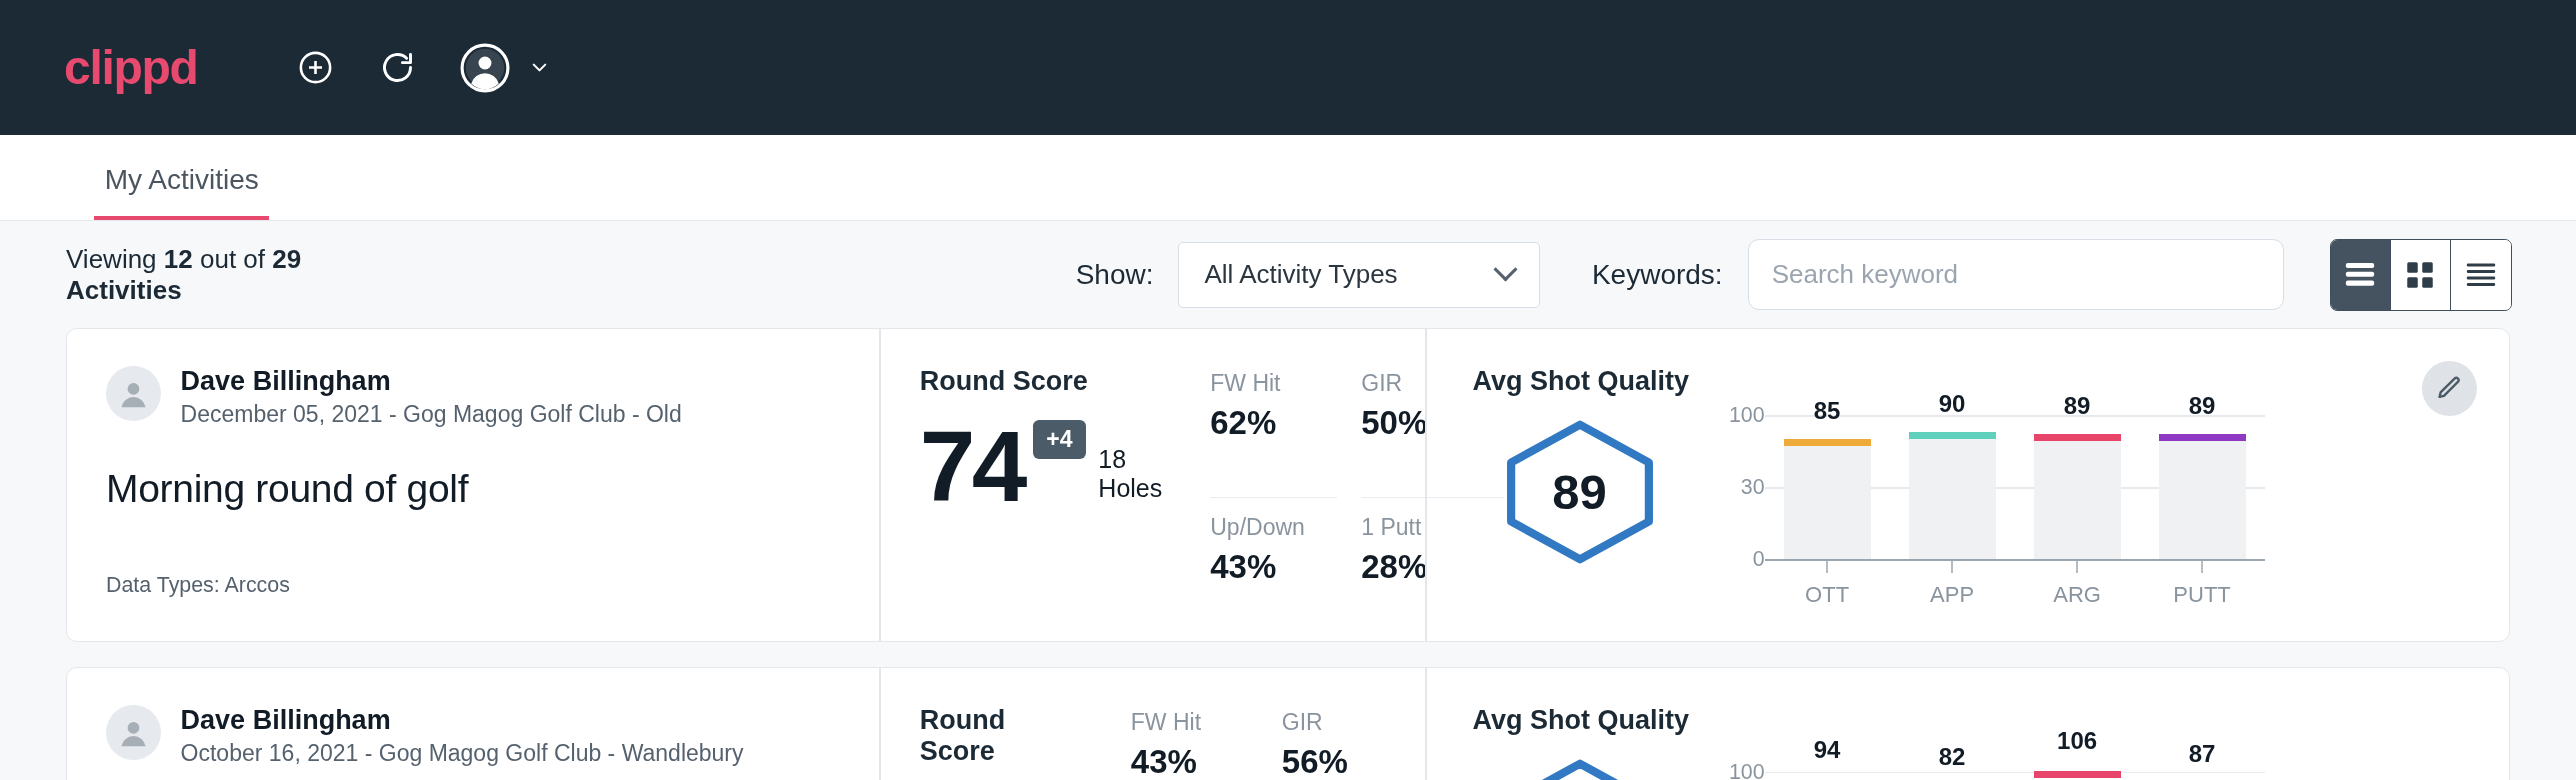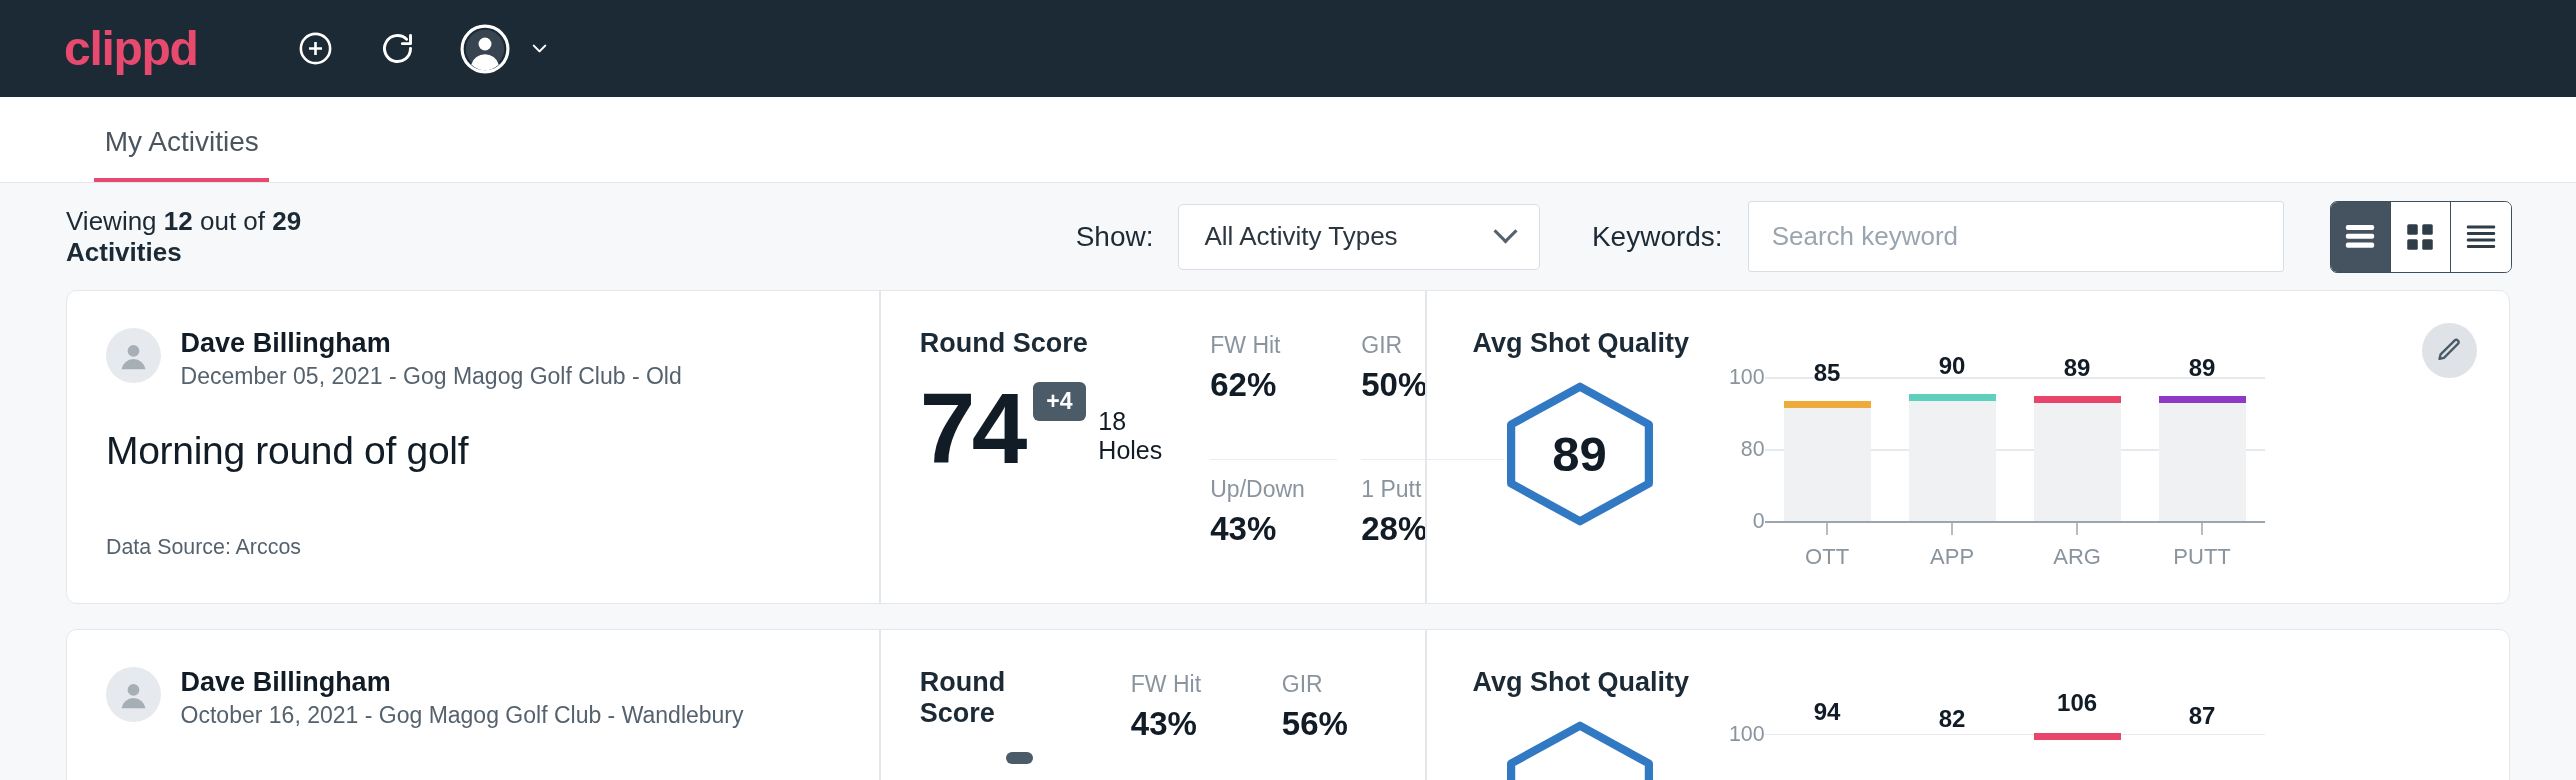--- a/index.html
+++ b/index.html
@@ -5,21 +5,21 @@
   * { box-sizing: border-box; margin: 0; padding: 0; }
   html, body {
     width: 2576px; height: 780px;
     font-family: "Liberation Sans", sans-serif;
     background: #f7f8fa;
     overflow: hidden;
   }
 
   
   .topnav {
-    height: 97px;
+    height: 135px;
     background: #1c2a36;
     display: flex;
     align-items: center;
     padding: 0 50px 0 64px;
   }
   .logo {
     font-size: 48px;
     font-weight: 700;
     color: #e84a6f;
     letter-spacing: -1.3px;
@@ -85,21 +85,21 @@
     width: 17px; height: 17px;
     border-right: 3.6px solid #55626e;
     border-bottom: 3.6px solid #55626e;
     transform: rotate(45deg) translate(-3.6px,-3.6px);
   }
   .kw-label { font-size: 28px; color: #1c2a36; margin-left: 52px; margin-right: 25px; }
   .search {
     width: 600px; height: 71px;
     background: #ffffff;
     border: 1.8px solid #d8dee5;
-    border-radius: 3px;
+    border-radius: 11px;
     padding: 4px 23px;
     font-size: 26px; color: #2b3640;
     font-family: "Liberation Sans", sans-serif;
   }
   .search::placeholder { color: #9aa5b0; }
   .viewtoggle {
     display: flex; margin-left: 46px;
     border: 1.8px solid #3e4e5c; border-radius: 7.1px; overflow: hidden;
   }
   .vt {
@@ -291,21 +291,21 @@
             <circle cx="12" cy="9.2" r="3.6" fill="#a6aeb6"></circle>
             <path d="M4.6 20.5a7.5 7.5 0 0 1 14.8 0z" fill="#a6aeb6"></path>
           </svg>
         </div>
         <div>
           <div class="who-name">Dave Billingham</div>
           <div class="who-sub">December 05, 2021 - Gog Magog Golf Club - Old</div>
         </div>
       </div>
       <div class="card-title">Morning round of golf</div>
-      <div class="card-src">Data Source: Arccos</div>
+      <div class="card-src">Data Types: Arccos</div>
     </div>
 
     <div class="vdiv"></div>
 
     <div class="col-score">
       <div>
         <div class="sect-title">Round Score</div>
         <div class="score-wrap">
           <div class="score-num">74</div>
           <div class="score-badge">+4</div>
@@ -343,21 +343,21 @@
             <svg width="164" height="148" viewBox="0 0 100 90">
               <polygon points="50,4 92,27 92,63 50,86 8,63 8,27" fill="none" stroke="#3279c4" stroke-width="5" stroke-linejoin="round"></polygon>
             </svg>
             <div class="hexnum">89</div>
           </div>
         </div>
         <div class="chart">
           <div class="chart-inner">
             <div class="yaxis">
               <div class="yt" style="top:3.6px;">100</div>
-              <div class="yt" style="top:76px;">80</div>
+              <div class="yt" style="top:76px;">30</div>
               <div class="yt" style="top:148px;">0</div>
             </div>
             <div class="plot">
               <div class="gline" style="top:3.6px;"></div>
               <div class="gline" style="top:76px;"></div>
               <div class="gline base" style="top:148px;"></div>
               <div class="bars">
                 <div class="barcell">
                   <div class="barval" style="bottom:134px;">85</div>
                   <div class="bar" style="height:120px;">

